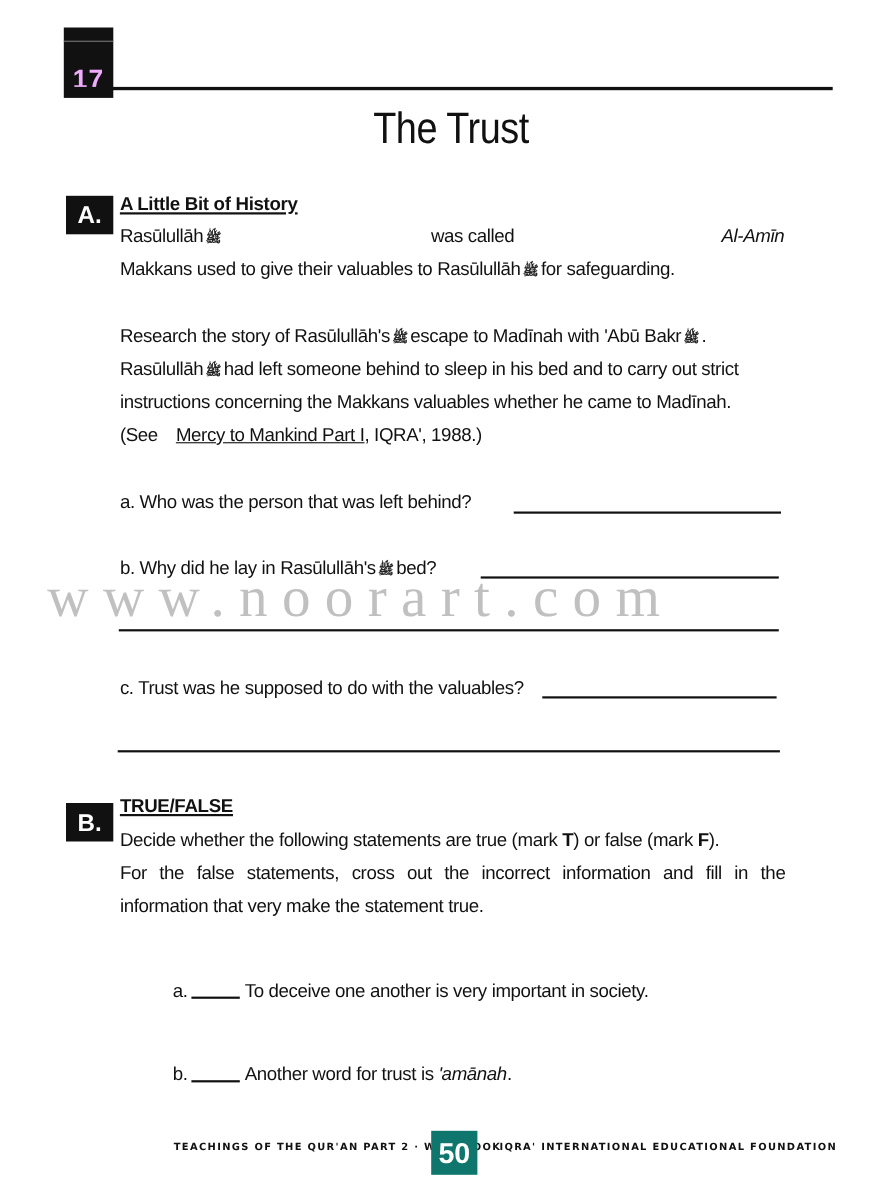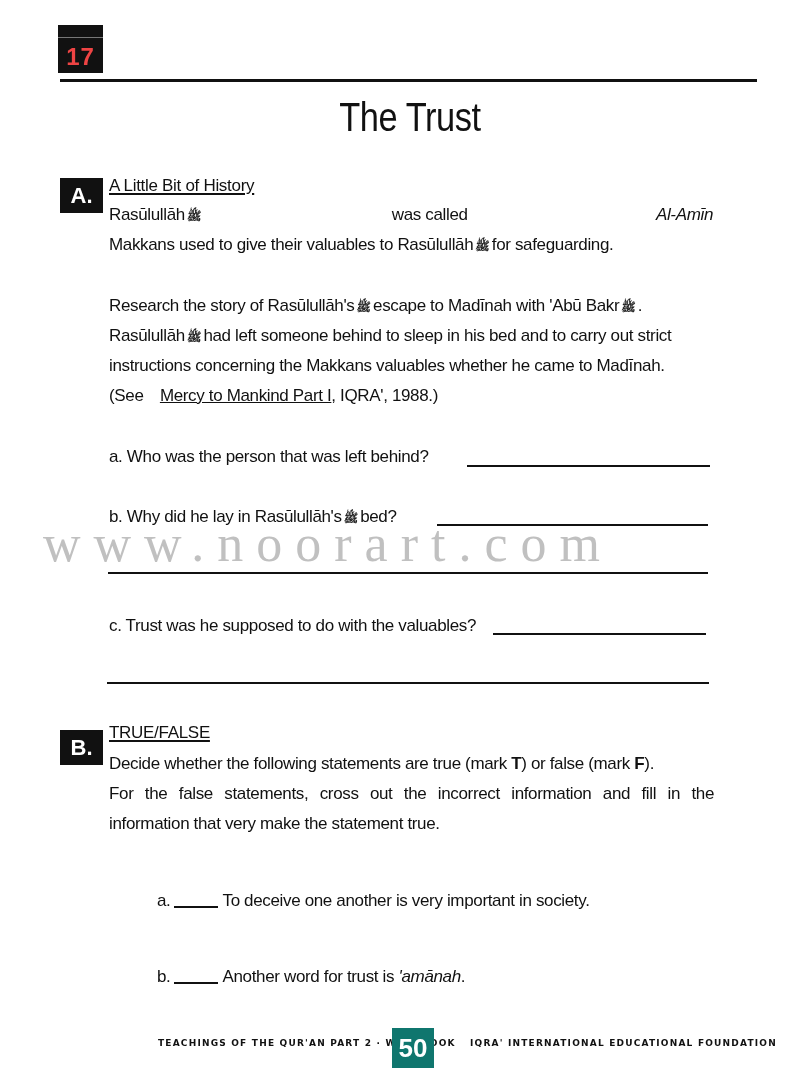--- a/index.html
+++ b/index.html
@@ -5,22 +5,22 @@
     html, body { margin: 0; padding: 0; background: #ffffff; }
     body {
       width: 800px; height: 1083px; position: relative; overflow: hidden;
       font-family: "Liberation Sans", "DejaVu Sans", sans-serif;
       color: #111111;
     }
     .abs { position: absolute; }
 
     
     .chapter-box {
-      left: 58px; top: 25px; width: 45px; height: 48px;
-      background: #111; color: #ef4444;
+      left: 58px; top: 25px; width: 45px; height: 64px;
+      background: #111; color: #f0abfc;
     }
     .chapter-box .split {
       position: absolute; left: 0; right: 0; top: 12px; height: 1px; background: #777;
     }
     .chapter-box .num {
       position: absolute; left: 0; right: 0; bottom: 1px;
       text-align: center; font-weight: bold; font-size: 24px; line-height: 30px;
       letter-spacing: 1px;
     }
     .header-rule { left: 60px; top: 79px; width: 697px; height: 3px; background: #111; }
@@ -30,21 +30,21 @@
       font-size: 40px; line-height: 50px; letter-spacing: -0.5px;
       font-family: "Liberation Sans Narrow", "Liberation Sans", sans-serif;
       transform: scaleX(0.86); transform-origin: 410px 0;
     }
 
     .sec-box {
       width: 43px; height: 35px; background: #111; color: #fff;
       font-weight: bold; font-size: 22px; line-height: 35px; text-align: center;
     }
     .sec-heading {
-      font-weight: normal; font-size: 17px; text-decoration: underline;
+      font-weight: bold; font-size: 17px; text-decoration: underline;
       text-decoration-thickness: 2px; text-underline-offset: 2px;
       letter-spacing: -0.3px;
     }
     .body-text {
       font-size: 17px; line-height: 30px; letter-spacing: -0.35px;
       white-space: nowrap;
     }
     .justify-line { display: flex; justify-content: space-between; }
     .honor { font-size: 12px; font-weight: bold; letter-spacing: -1px; padding: 0 2px; color: #222; }
     .ital { font-style: italic; }
@@ -60,21 +60,21 @@
       font-family: "Liberation Serif", "DejaVu Serif", serif;
       font-size: 52px; line-height: 56px; letter-spacing: 13px;
       color: rgba(140,140,140,0.55); white-space: nowrap;
     }
 
     .footer-left, .footer-right {
       top: 1038px; font-size: 9px; font-weight: bold; letter-spacing: 1.2px;
       font-family: "DejaVu Sans", sans-serif; white-space: nowrap;
     }
     .footer-left { left: 158px; }
-    .footer-right { left: 454px; padding-left: 16px; }
+    .footer-right { left: 454px; }
     .page-num-box {
       left: 392px; top: 1028px; width: 42px; height: 40px; background: #0f766e; color: #fff;
       font-weight: bold; font-size: 26px; line-height: 40px; text-align: center;
     }
   </style>
 </head>
 <body>
 
 <div class="abs chapter-box">
   <div class="split"></div>

